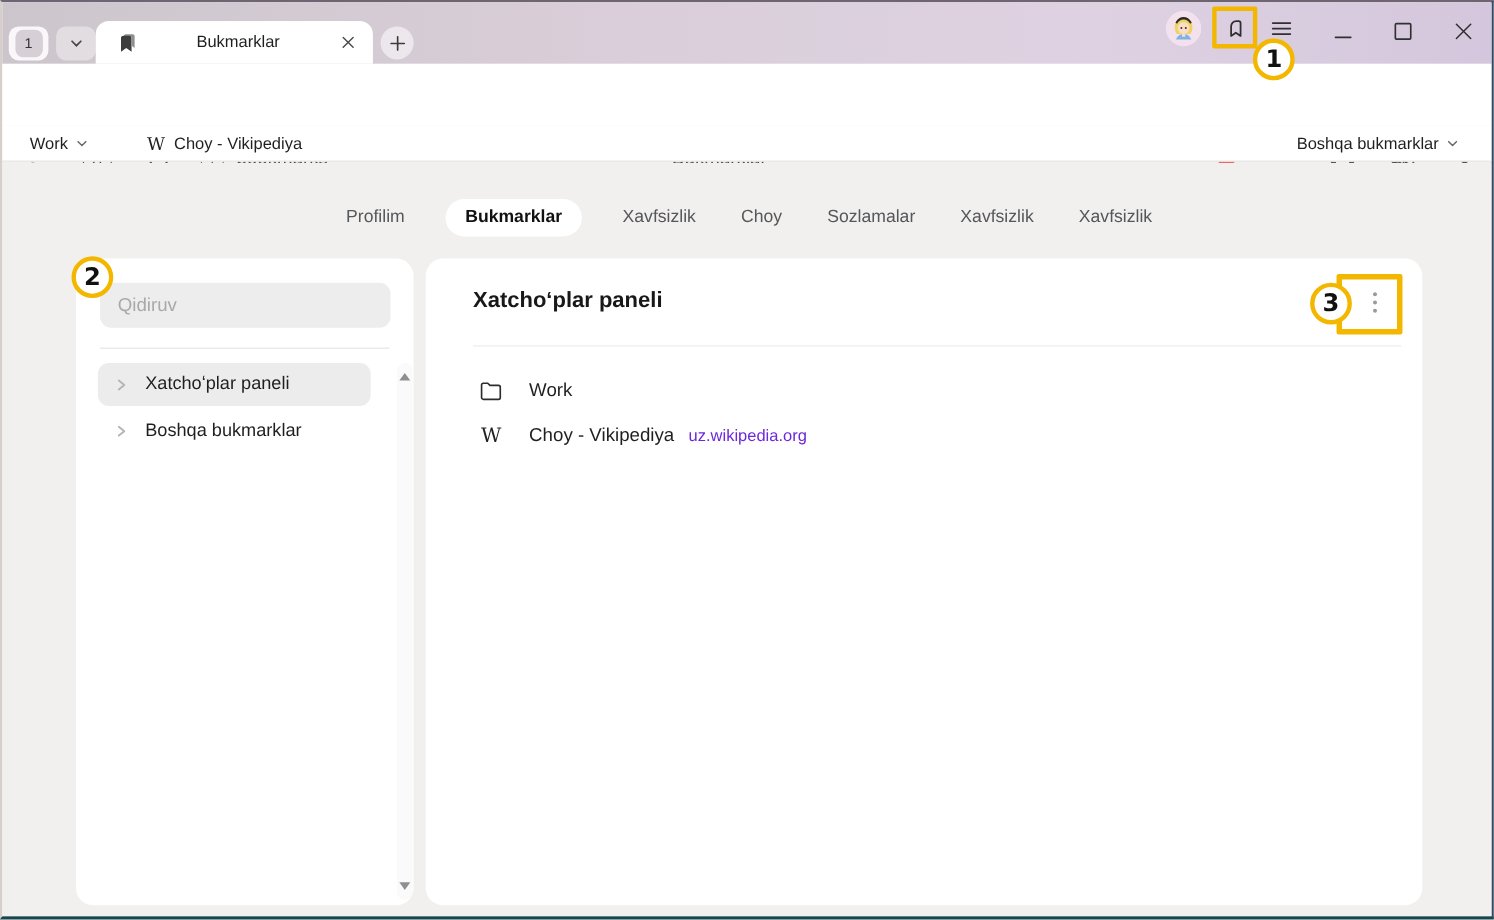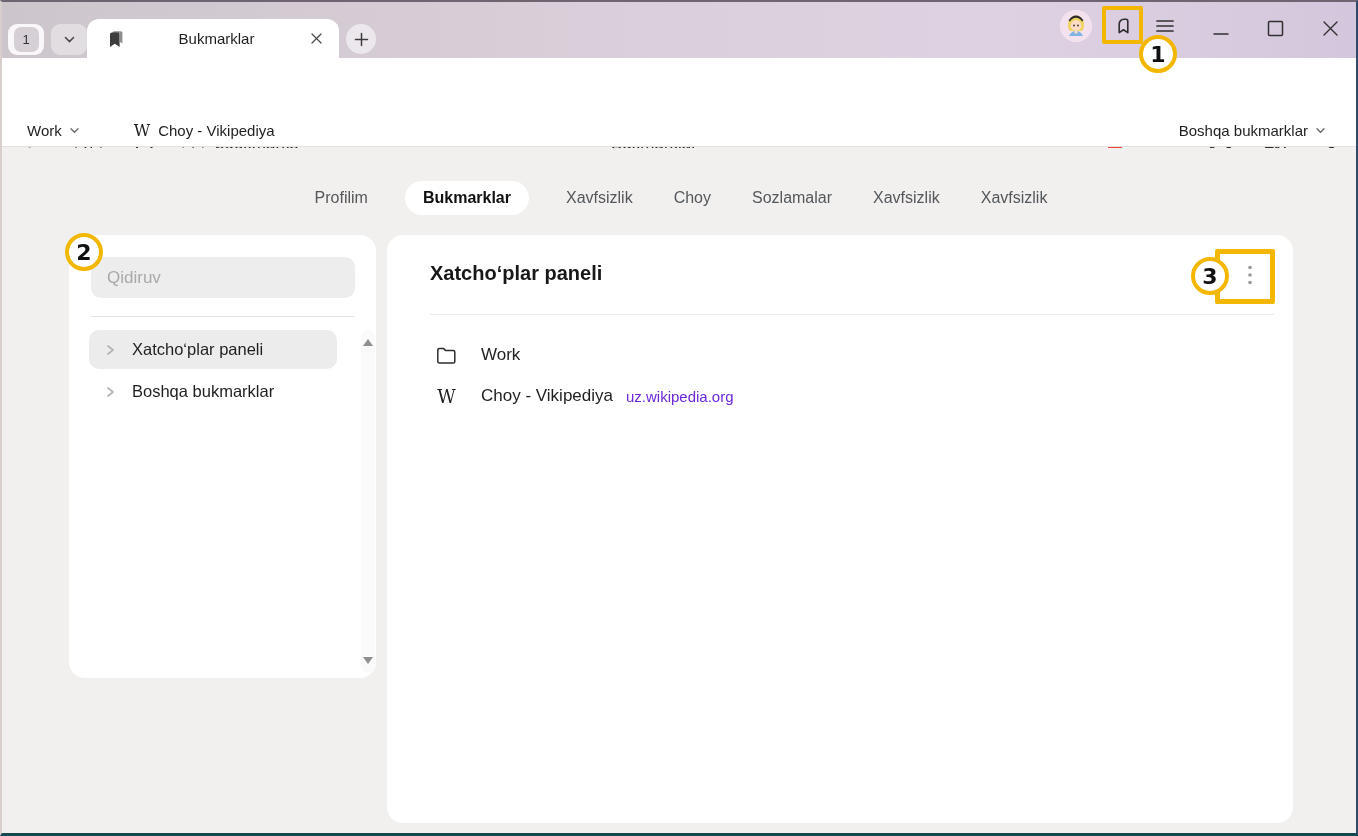--- a/index.html
+++ b/index.html
@@ -40,21 +40,21 @@
   .bm-link{ margin-left:54px; display:flex; align-items:center; gap:8px; }
   .bm-right{ margin-left:auto; display:flex; align-items:center; gap:7px; }
   .wserif{ font-family:"DejaVu Serif", serif; font-size:16px; color:#1f1f1f; }
   
   .content{ position:absolute; left:0; right:0; top:146px; bottom:0; background:#f1f0ee; }
   .navtabs{ position:absolute; left:4px; right:0; top:33px; height:37px; display:flex; justify-content:center; align-items:flex-start; gap:33px;
     font-size:16px; color:#54575b; }
   .navtab{ padding:8px 4px; white-space:nowrap; cursor:default; }
   .navtab.active{ background:#fff; color:#111; font-weight:bold; border-radius:19px; padding:8px 18px; }
   .card{ position:absolute; background:#fff; border-radius:16px; }
-  .sidebar-card{ left:67px; top:87px; width:307px; height:443px; }
+  .sidebar-card{ left:67px; top:87px; width:307px; height:588px; }
   .main-card{ left:385px; top:87px; width:906px; height:588px; }
   .search{ position:absolute; left:22px; top:22px; width:264px; height:41px; background:#ededed; border:none; border-radius:10px;
     padding:0 16px; font-size:17px; color:#1f1f1f; font-family:"Liberation Sans", sans-serif; outline:none; }
   .search::placeholder{ color:#a9a9a9; }
   .sb-divider{ position:absolute; left:22px; right:22px; top:81px; height:1px; background:#e3e3e3; }
   .tree{ position:absolute; left:20px; top:95px; width:248px; }
   .tree-row{ height:39px; margin-bottom:3px; border-radius:10px; display:flex; align-items:center; padding-left:14px; cursor:default; }
   .tree-row.selected{ background:#ececec; }
   .tree-label{ margin-left:15px; font-size:16.5px; color:#1f1f1f; white-space:nowrap; }
   .scrollbar{ position:absolute; right:1px; top:95px; bottom:5px; width:14px; background:#fafafa; border-radius:8px; }

